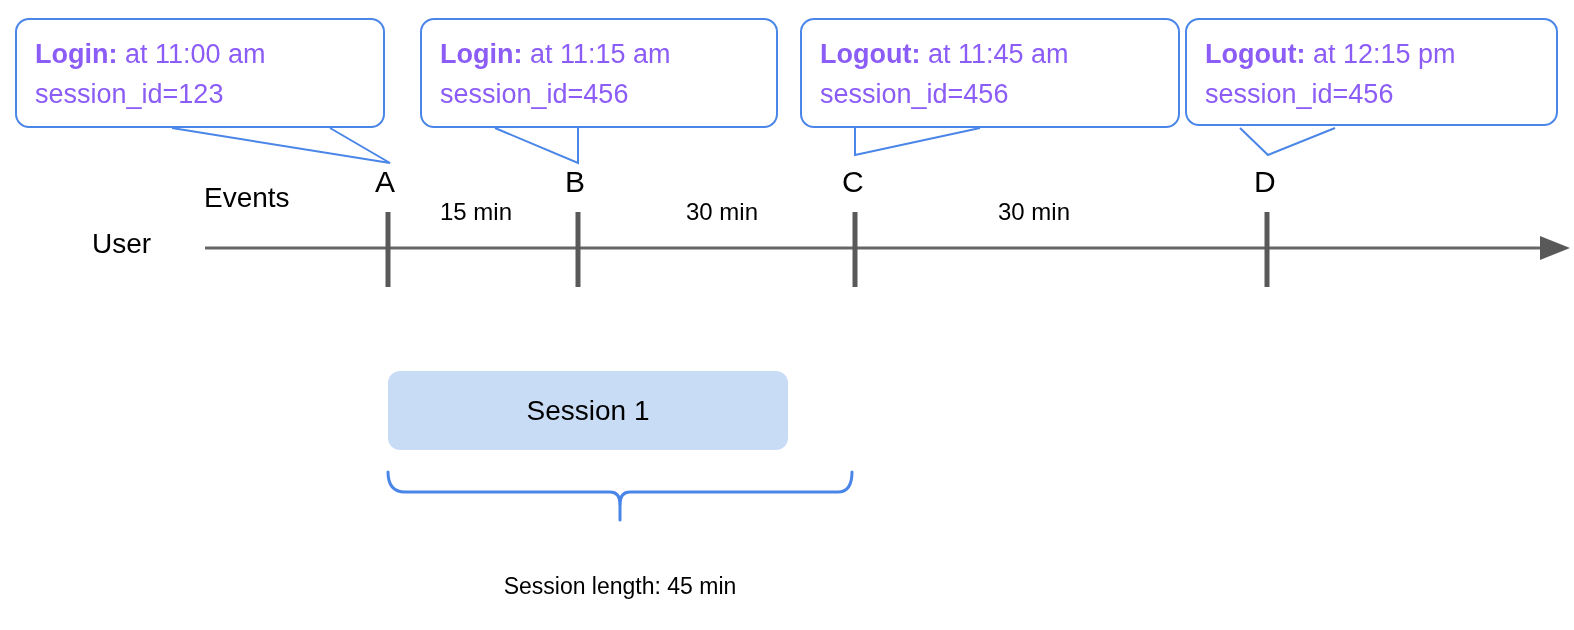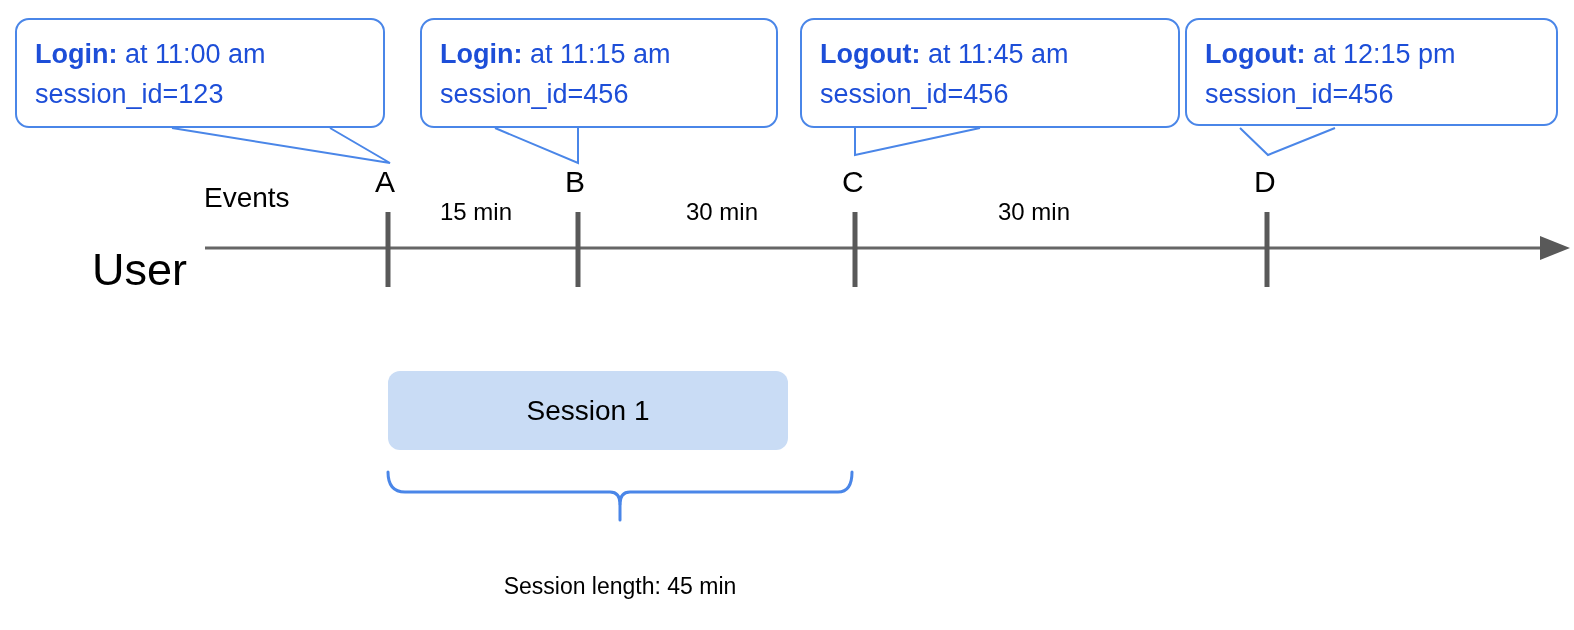--- a/index.html
+++ b/index.html
@@ -27,31 +27,31 @@
   .callout-box {
     position: absolute;
     box-sizing: border-box;
     border: 2px solid #4a86e8;
     border-radius: 14px;
     background: #ffffff;
     padding: 14px 18px 0 18px;
     font-size: 27px;
     line-height: 40px;
     white-space: nowrap;
-    color: #1d4ed8;
+    color: #8b5cf6;
   }
   .callout-line { display: block; }
   .callout-kind { font-weight: bold; }
   .axis-text {
     position: absolute;
     white-space: nowrap;
     color: #000000;
   }
   .events-label { font-size: 28px; }
-  .user-label   { font-size: 45px; margin-top: 16px; }
+  .user-label   { font-size: 28px; }
   .tick-label   { font-size: 30px; }
   .gap-label    { font-size: 24px; }
   .session-bar {
     position: absolute;
     background: #c9dcf5;
     display: flex;
     align-items: center;
     justify-content: center;
     font-size: 28px;
     color: #000000;

